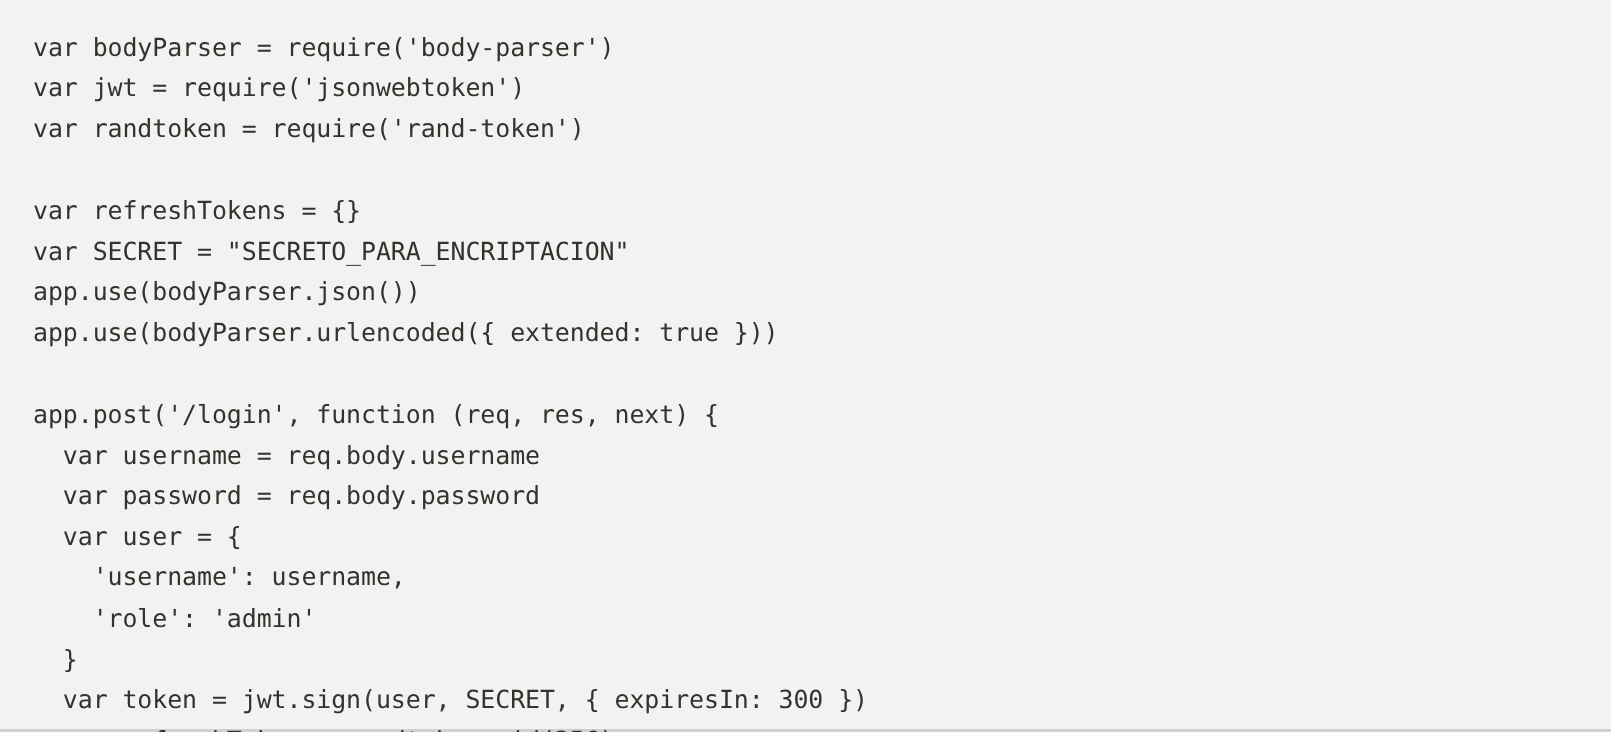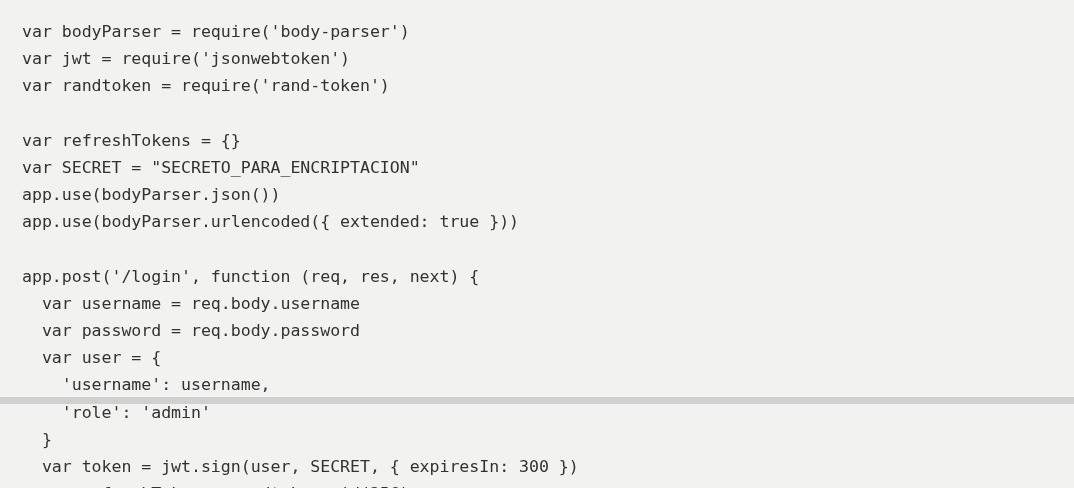--- a/index.html
+++ b/index.html
@@ -10,23 +10,23 @@
   body {
     width: 1074px;
     height: 488px;
     background: #f2f2f1;
     font-family: "DejaVu Sans Mono", "Liberation Mono", monospace;
     overflow: hidden;
   }
   .code-block {
     box-sizing: border-box;
     width: 1074px;
-    height: 404px;
+    height: 488px;
     background: #f2f2f1;
-    border-bottom: 7px solid #6d28d9;
+    border-bottom: 2px solid #6d28d9;
     padding: 18px 0 12px 22px;
     position: relative;
   }
   .code-body {
     margin: 0;
     padding: 0;
     font-family: "DejaVu Sans Mono", "Liberation Mono", monospace;
     font-size: 16.6px;
     line-height: 27.2px;
     color: #32322f;

